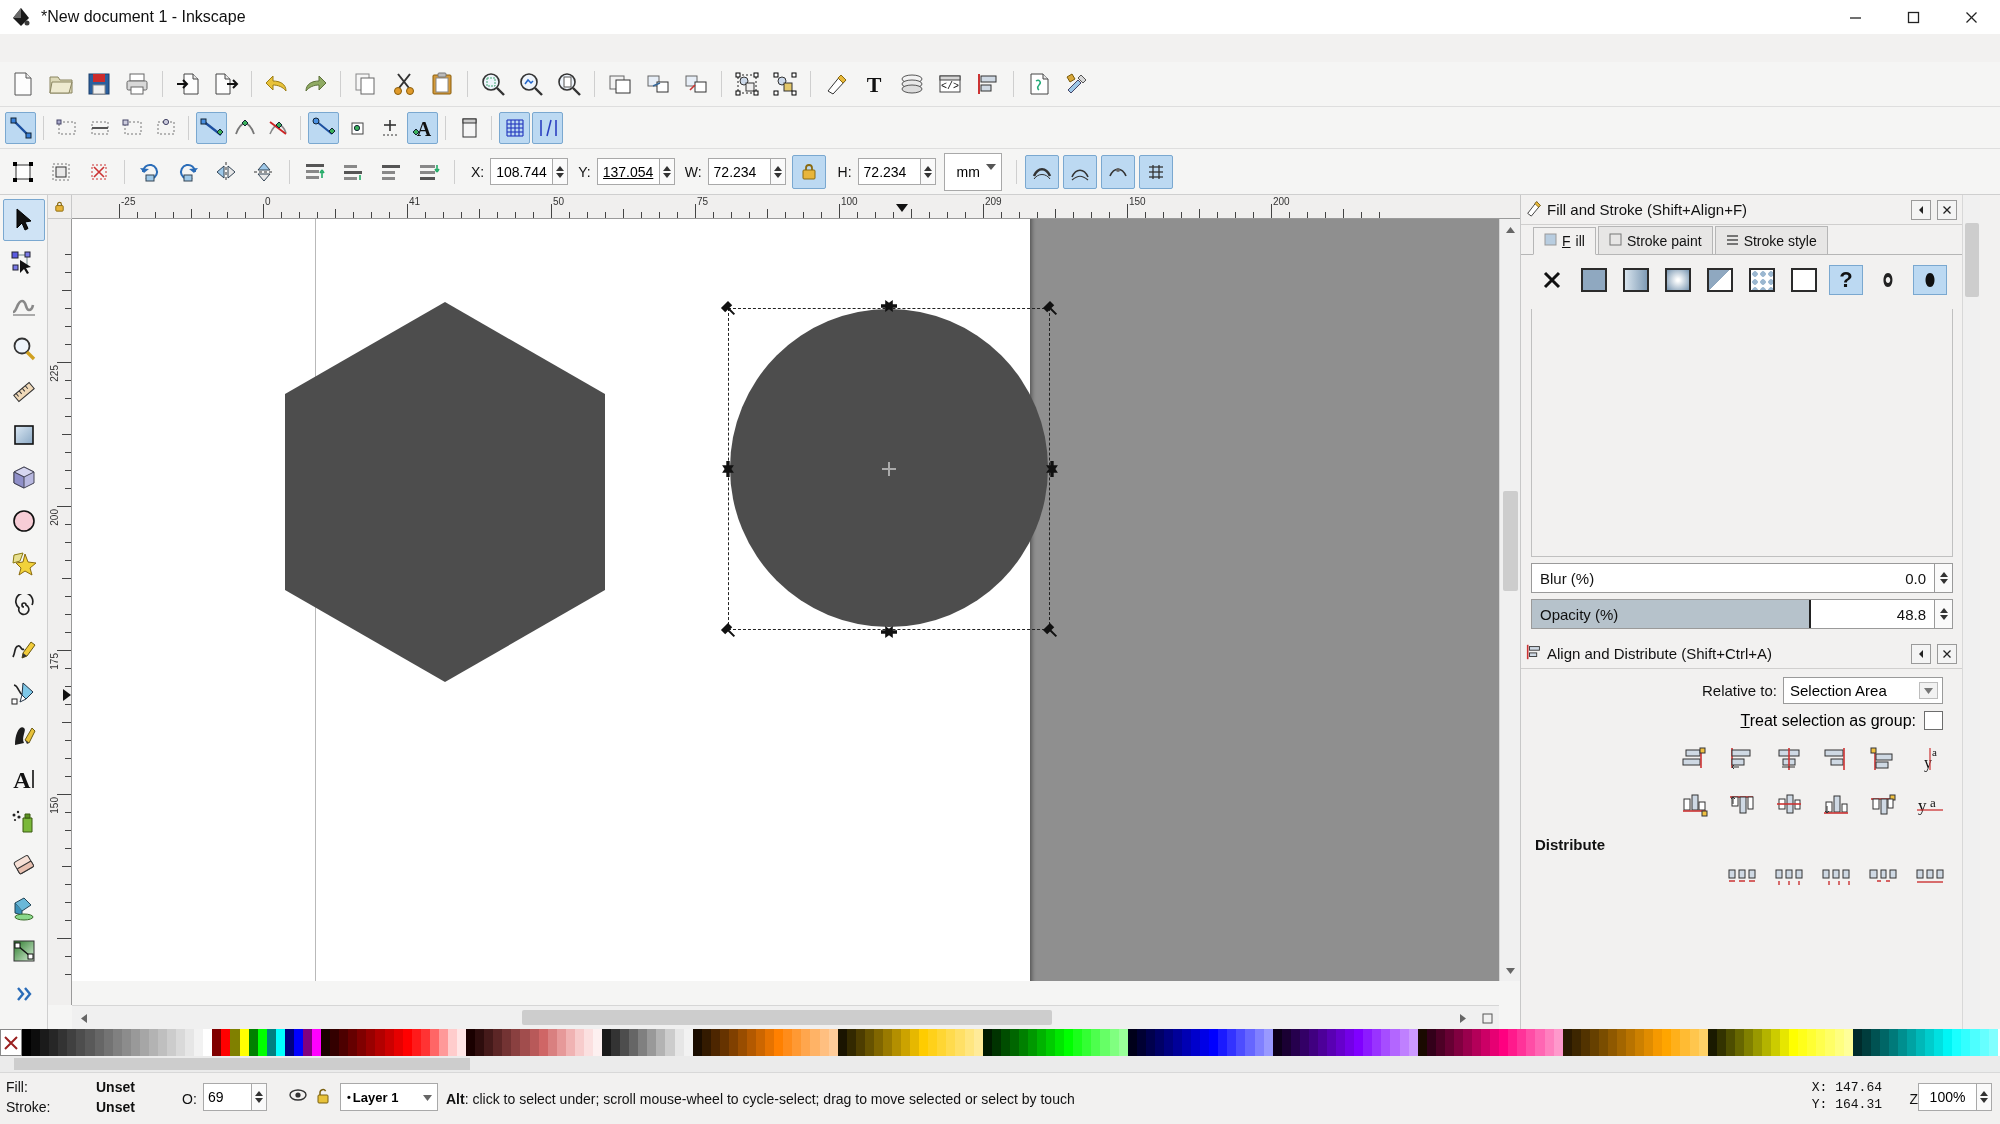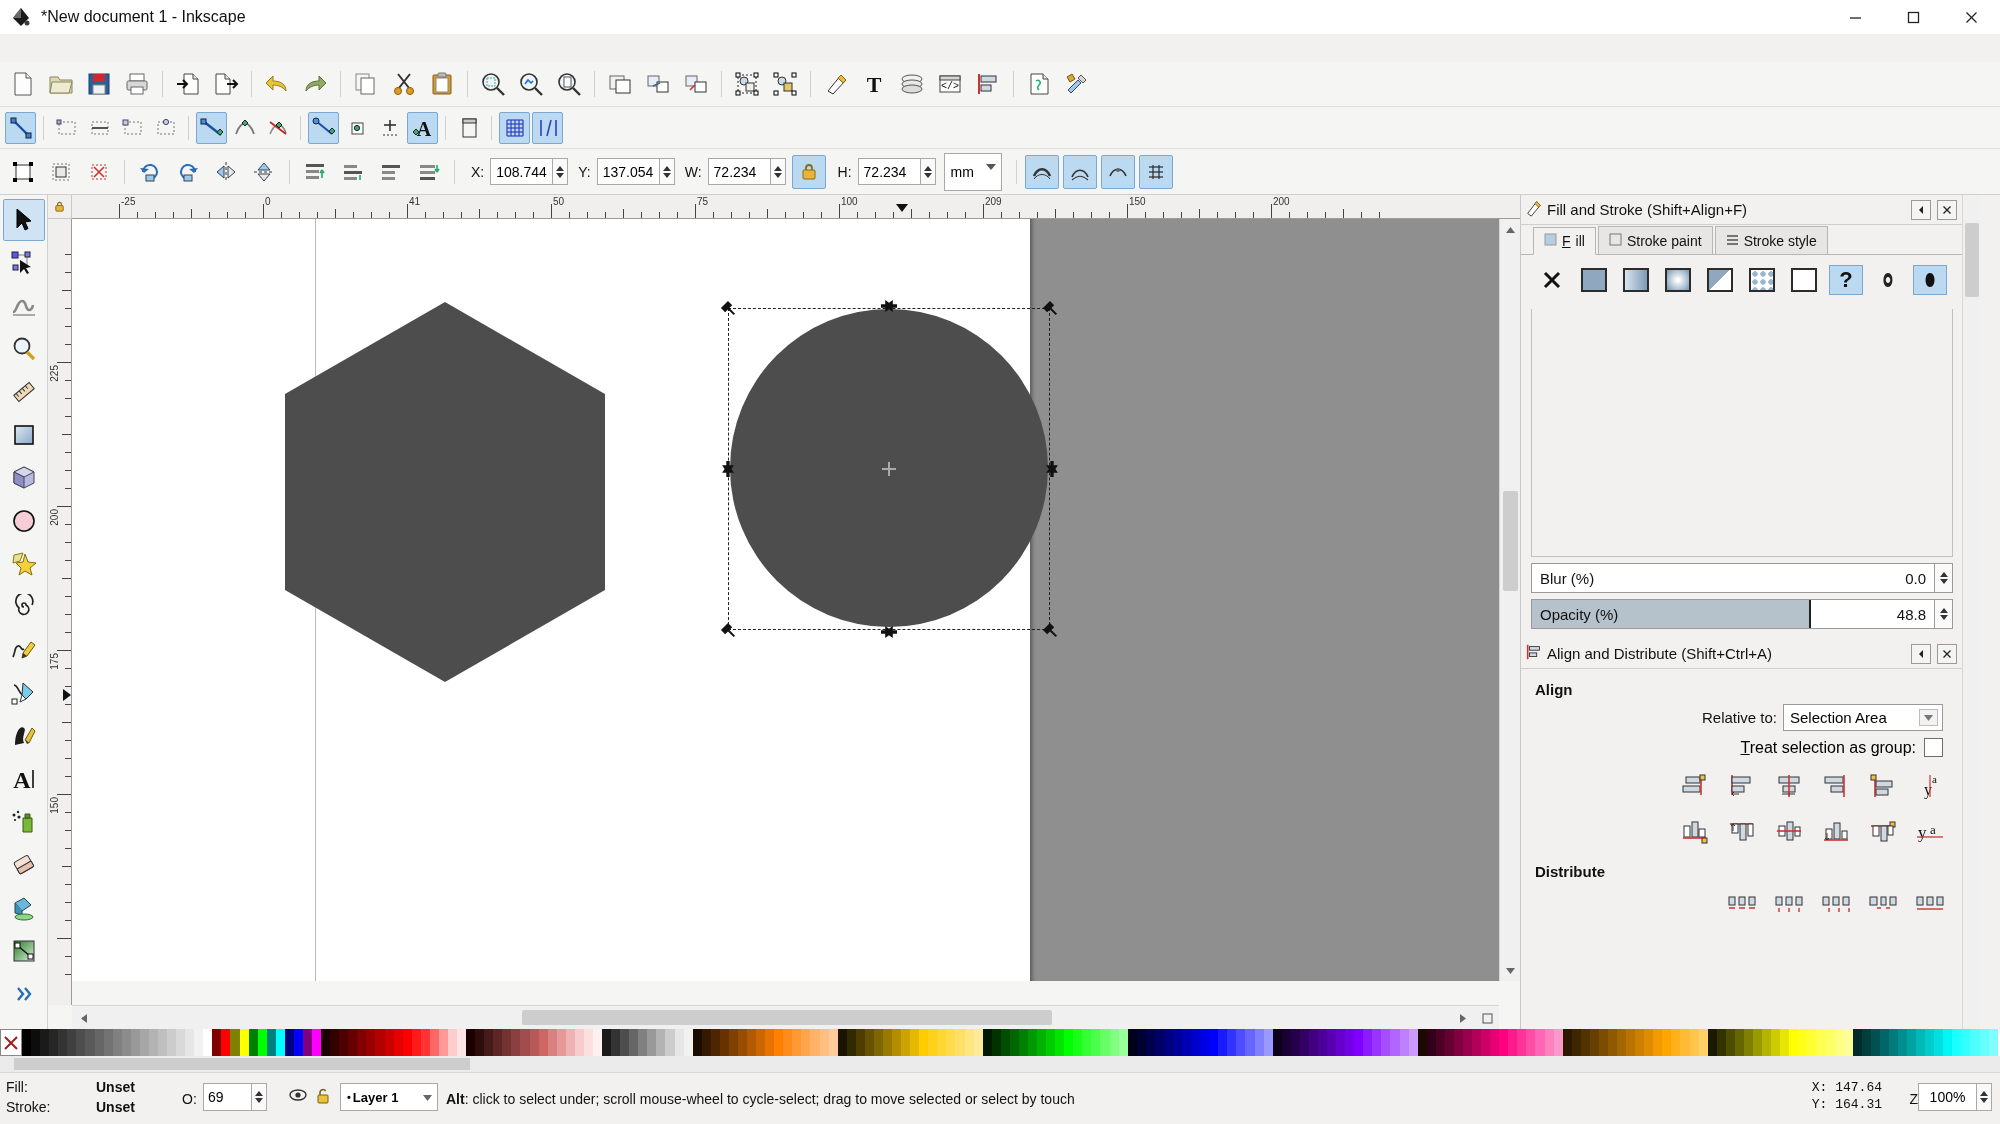--- a/index.html
+++ b/index.html
@@ -66,21 +66,21 @@
   }
   .spin .arrows {
     width:16px; border:1px solid #a9a9a9; background:#fafafa;
     display:flex; flex-direction:column; justify-content:center; align-items:center;
   }
   .spin .arrows i { display:block; width:0;height:0; }
   .ar-up { border-left:4px solid transparent; border-right:4px solid transparent; border-bottom:5px solid #333; margin-bottom:2px; }
   .ar-dn { border-left:4px solid transparent; border-right:4px solid transparent; border-top:5px solid #333; }
   .unit-sel {
     height:38px; border:1px solid #a9a9a9; background:#fff; font-size:14px; width:58px;
-    display:flex; align-items:center; padding-left:6px; position:relative; color:#000;
+    display:flex; align-items:center; padding-left:12px; position:relative; color:#000;
   }
   .unit-sel .cv { position:absolute; right:5px; top:10px; border-left:5px solid transparent; border-right:5px solid transparent; border-top:6px solid #555; }
 
   
   .toolbox {
     position:absolute; left:0; top:195px; width:48px; height:834px;
     background:#f5f5f4; border-right:1px solid #cfcfcf;
     display:flex; flex-direction:column; align-items:center; padding-top:4px;
   }
   .tool { width:42px; height:42px; display:flex; align-items:center; justify-content:center; border:1px solid transparent; border-radius:2px; margin-bottom:1px; }
@@ -615,21 +615,21 @@
     <div class="spin">
       <input style="width: 62px;" readonly="" value="108.744">
       <div class="arrows">
           <i class="ar-up"></i>
           <i class="ar-dn"></i>
         </div>
     </div>
 
     <span class="fld-label">Y:</span>
     <div class="spin">
-      <input style="width: 62px;" readonly="" value="137.054">
+      <input style="width: 62px; text-decoration: underline;" readonly="" value="137.054">
       <div class="arrows">
           <i class="ar-up"></i>
           <i class="ar-dn"></i>
         </div>
     </div>
 
     <span class="fld-label">W:</span>
     <div class="spin">
       <input style="width: 62px;" readonly="" value="72.234">
       <div class="arrows">
@@ -1195,21 +1195,20 @@
             </svg>
         </div>
         <div class="hdr-btn">
           <svg width="10" height="10" viewBox="0 0 10 10">
               <path d="M1.5 1.5 L8.5 8.5 M8.5 1.5 L1.5 8.5" stroke="#222" stroke-width="1.3"></path>
             </svg>
         </div>
       </div>
 
       <div class="align-sec">
-        <div class="sec-title">Align</div>
 
         <div class="relrow">
           <span class="lab">Relative to:</span>
           <div class="combo">
             <span>Selection Area</span>
             <span class="cv">
               <svg width="9" height="6">
                   <path d="M0 0 L9 0 L4.5 6 Z" fill="#777"></path>
                 </svg>
             </span>

